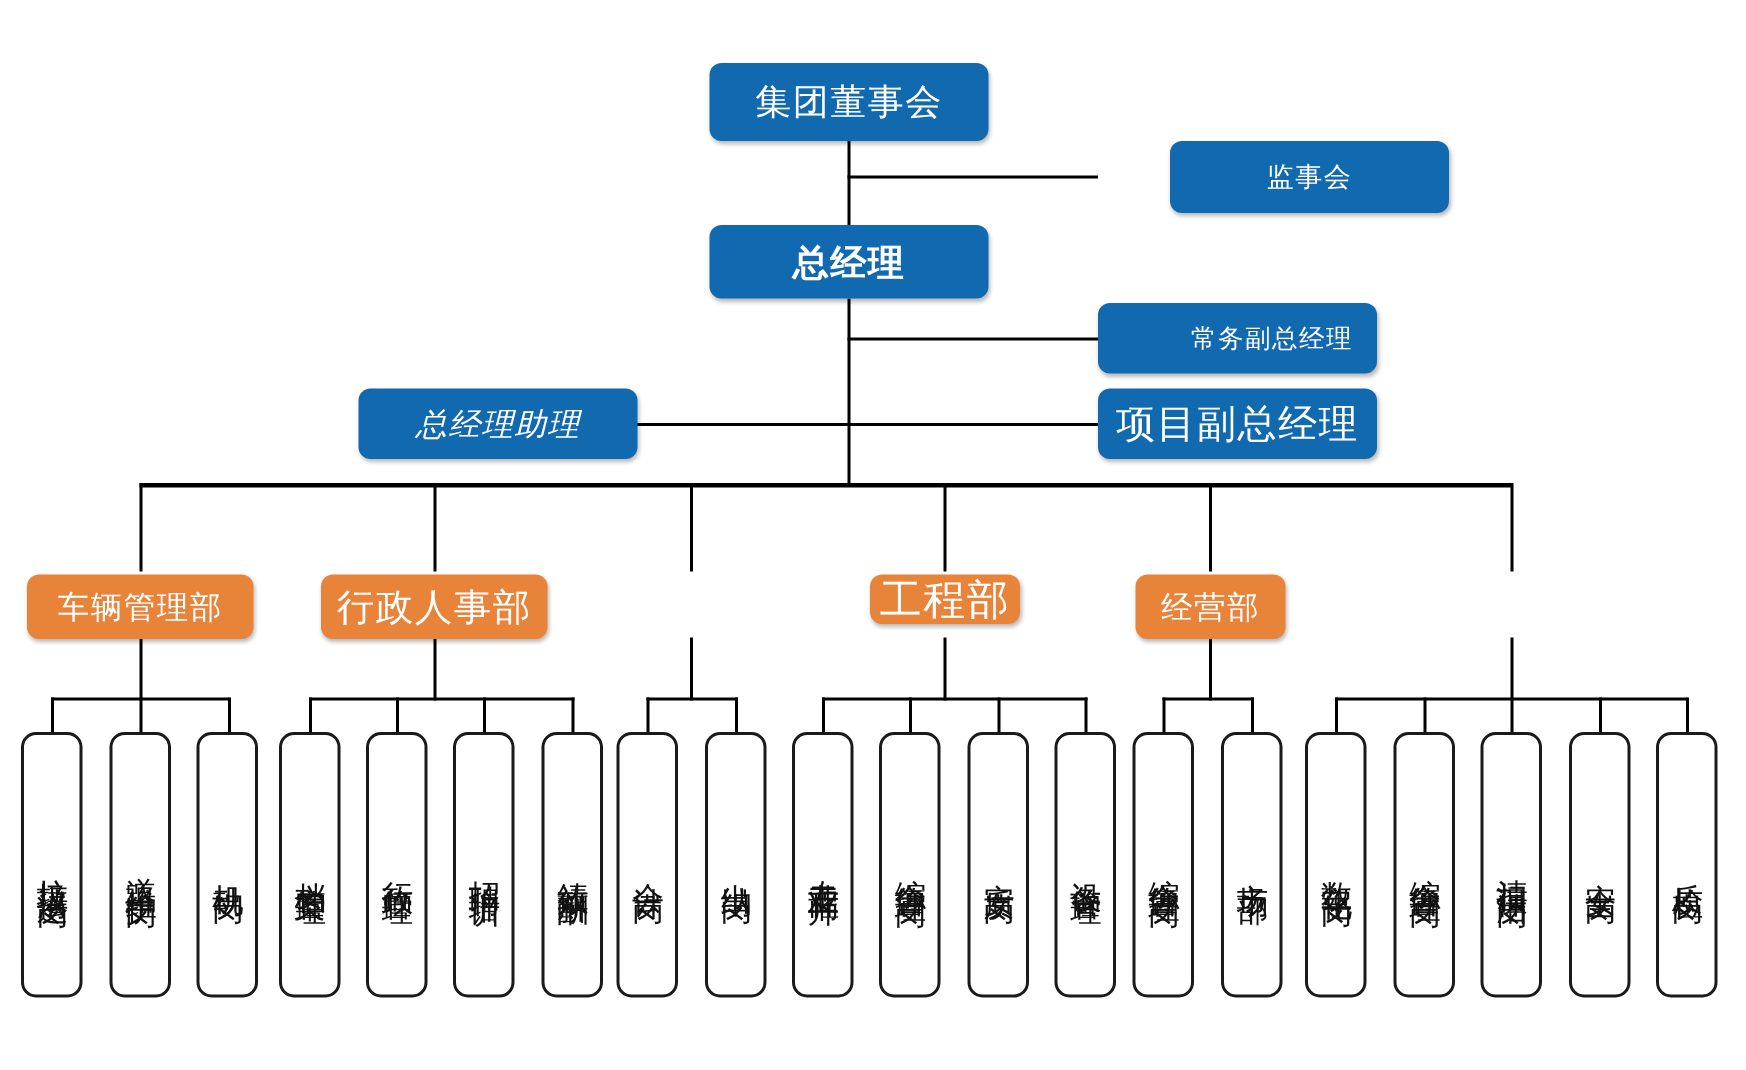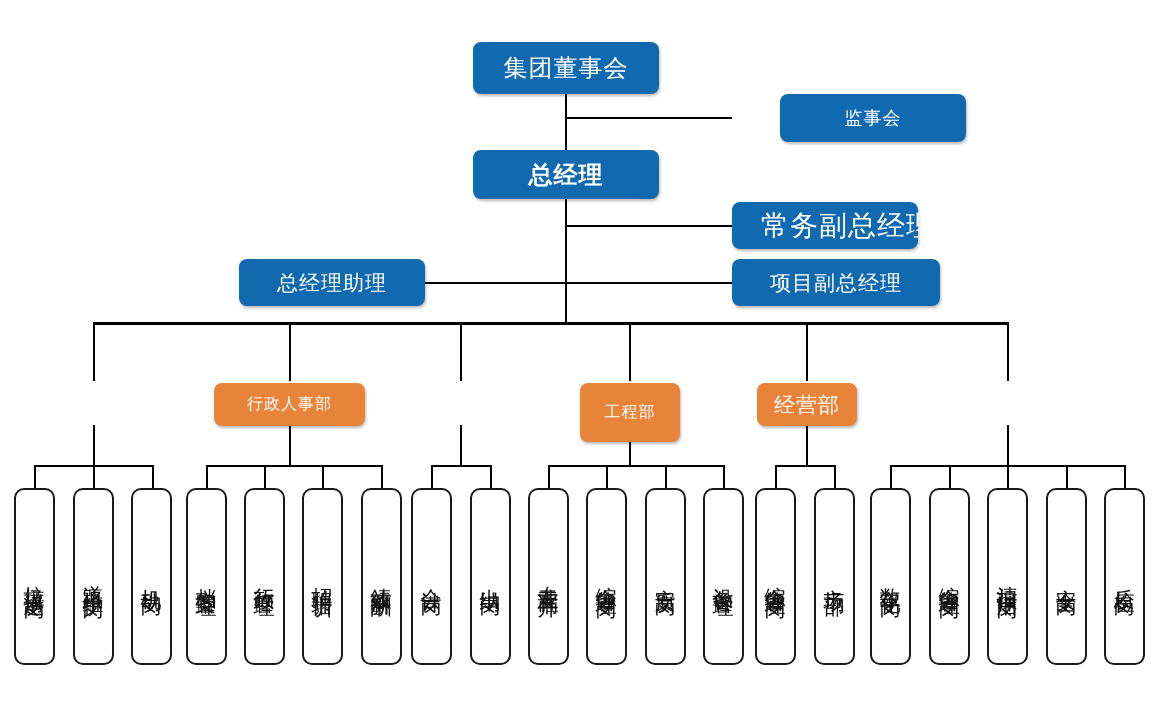--- a/index.html
+++ b/index.html
@@ -116,28 +116,29 @@
   <div class="line v" style="left:1007px;top:465px;height:23px;"></div>
   <div class="line v" style="left:1066px;top:465px;height:23px;"></div>
   <div class="line v" style="left:1124px;top:465px;height:23px;"></div>
 
   <div class="node blue" style="left:473px;top:42px;width:186px;height:52px;font-size:24px;">集团董事会</div>
 
   <div class="node blue" style="left:732px;top:94px;width:186px;height:48px;font-size:18px;margin-left:48px;">监事会</div>
 
   <div class="node blue" style="left:473px;top:150px;width:186px;height:49px;font-size:24px;font-weight:bold;">总经理</div>
 
-  <div class="node blue" style="left:732px;top:202px;width:186px;height:47px;font-size:28px;padding-left:46px;">常务副总经理</div>
-
-  <div class="node blue" style="left:732px;top:259px;width:208px;height:47px;font-size:21px;">项目副总经理</div>
-
-  <div class="node blue" style="left:239px;top:259px;width:186px;height:47px;font-size:21px;">总经理助理</div>
-
-  <div class="node orange" style="left:214px;top:383px;width:151px;height:43px;font-size:16px;">行政人事部</div>
-  <div class="node orange" style="left:580px;top:383px;width:100px;height:59px;font-size:16px;">工程部</div>
+  <div class="node blue" style="left:732px;top:202px;width:186px;height:47px;font-size:17px;padding-left:46px;">常务副总经理</div>
+
+  <div class="node blue" style="left:732px;top:259px;width:186px;height:47px;font-size:26px;">项目副总经理</div>
+
+  <div class="node blue" style="left:239px;top:259px;width:186px;height:47px;font-size:21px;font-style:italic;">总经理助理</div>
+
+  <div class="node orange" style="left:18px;top:383px;width:151px;height:43px;font-size:21px;">车辆管理部</div>
+  <div class="node orange" style="left:214px;top:383px;width:151px;height:43px;font-size:25px;">行政人事部</div>
+  <div class="node orange" style="left:580px;top:383px;width:100px;height:33px;font-size:28px;">工程部</div>
   <div class="node orange" style="left:757px;top:383px;width:100px;height:43px;font-size:21px;">经营部</div>
 
   <div class="leaf" style="left:14px;top:488px;width:41px;height:177px;">
     <span class="vtext">垃圾清运岗</span>
   </div>
   <div class="leaf" style="left:73px;top:488px;width:41px;height:177px;">
     <span class="vtext">道路维护岗</span>
   </div>
   <div class="leaf" style="left:131px;top:488px;width:41px;height:177px;">
     <span class="vtext">机动岗</span>

